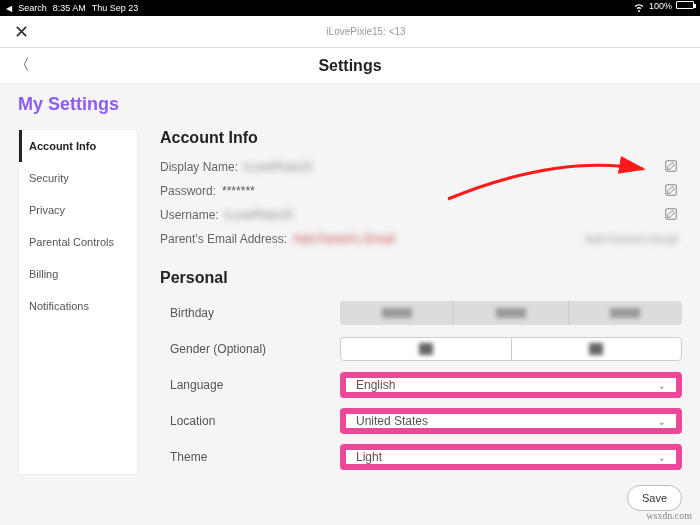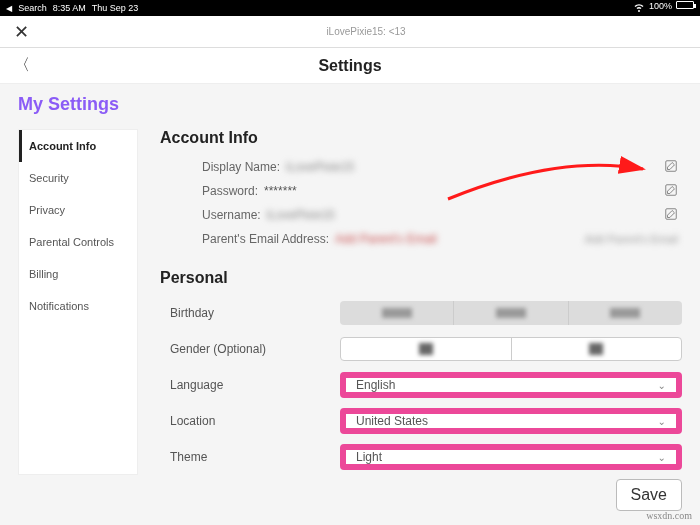--- a/index.html
+++ b/index.html
@@ -39,21 +39,21 @@
   .page { padding: 10px 18px 0 18px; }
   .page-h1 { font-size: 18px; font-weight: 800; color:#8b5cf6; margin-bottom: 14px; }
 
   .content { display:flex; gap: 0; }
   .sidebar { width: 120px; background:#fff; border:1px solid #eee; font-size:11px; }
   .side-item { padding: 10px 10px; color:#555; cursor:pointer; }
   .side-item.active { border-left:3px solid #222; font-weight:600; color:#222; padding-left:7px;}
   
   .main { flex:1; padding: 0 0 0 22px; position:relative; }
   .sec-h { font-size:16px; font-weight:700; color:#222; margin-bottom:8px;}
-  .row { display:flex; align-items:center; font-size:12px; color:#555; height:24px; position:relative;margin-left:42px;}
+  .row { display:flex; align-items:center; font-size:12px; color:#555; height:24px; position:relative;}
   .row .label { color:#666; }
   .row .val { margin-left:6px; filter: blur(3px); color:#888;}
   .row .edit { position:absolute; right:4px; color:#777; cursor:pointer; }
   .row .parent-link { margin-left:6px; color:#c94f4f; filter: blur(3px); }
   .row .parent-right { position:absolute; right:4px; color:#999; filter:blur(3px); font-size:11px;}
 
   .personal { margin-top:18px; }
   .p-row { display:flex; align-items:center; height:36px; font-size:12px; }
   .p-row .p-label { width:180px; color:#555; padding-left:10px;}
   .p-row .p-ctrl { flex:1; }
@@ -69,22 +69,22 @@
 
   .select {
     height:26px; border:6px solid #ec4899; border-radius:4px; background:#fff;
     display:flex; align-items:center; padding:0 10px; font-size:12px; color:#555;
     justify-content:space-between; cursor:pointer;
   }
   .chev { color:#888; font-size:10px;}
 
   .save-btn {
     position:absolute; right:18px; bottom:14px;
-    border:1px solid #bbb; border-radius:4px; padding:6px 14px;
-    font-size:16px; background:#fff; cursor:pointer; color:#333;
+    border:1px solid #bbb; border-radius:13px; padding:6px 14px;
+    font-size:11px; background:#fff; cursor:pointer; color:#333;
   }
 
   .watermark { position:absolute; right:8px; bottom:4px; font-size:10px; color:#888;font-family:Liberation Serif, serif;}
 
   
   .arrow-svg { position:absolute; pointer-events:none; }
 
   .edit svg { width:14px; height:14px; stroke:#777; fill:none; stroke-width:1.5;}
   .wifi svg { width:12px; height:12px; }
 </style>

